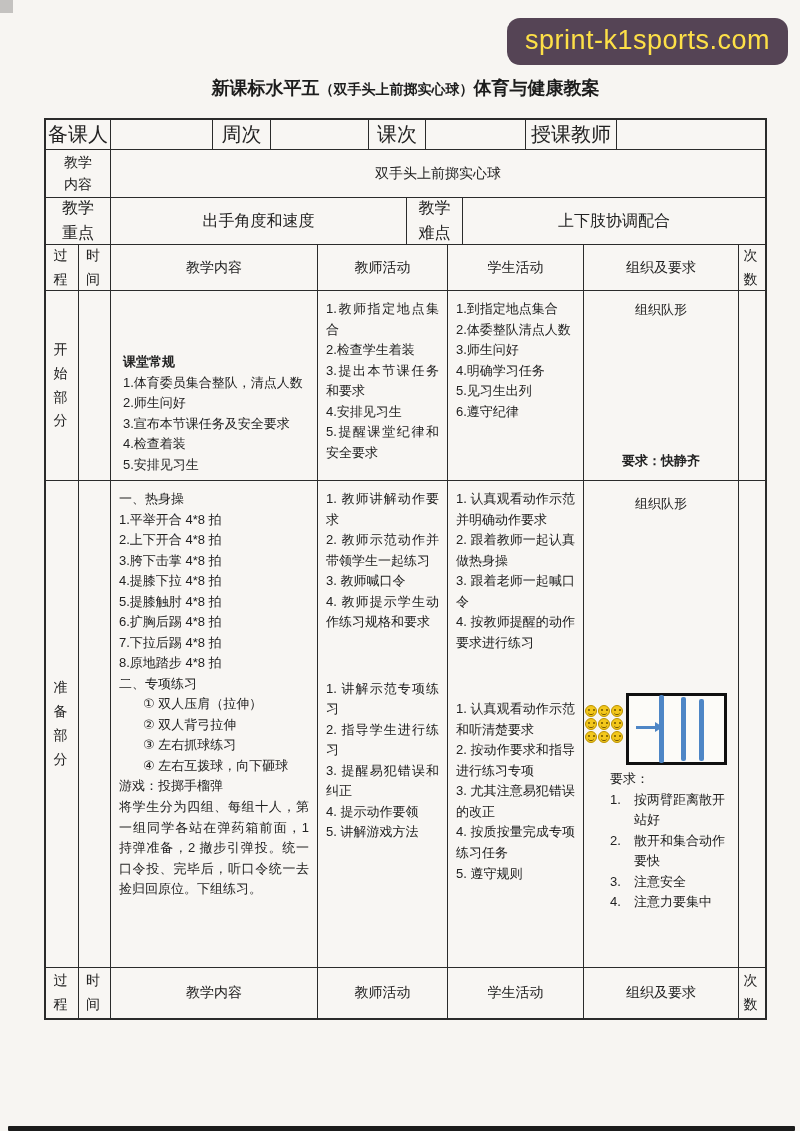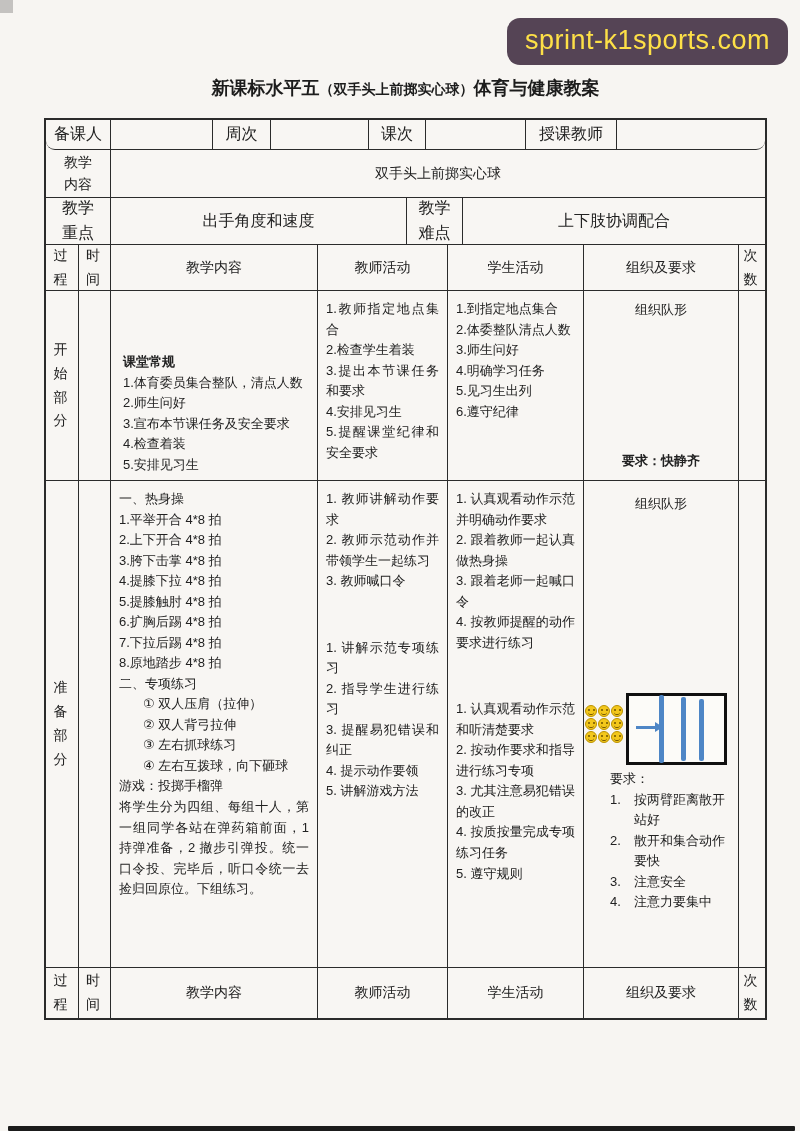--- a/index.html
+++ b/index.html
@@ -57,21 +57,21 @@
 
   
   .i-l1 { width: 65px; } .i-v1 { width: 102px; }
   .i-l2 { width: 58px; } .i-v2 { width: 98px; }
   .i-l3 { width: 57px; } .i-v3 { width: 100px; }
   .i-l4 { width: 91px; } .i-v4 { flex: 1; }
 
   .f-l1 { width: 65px; } .f-v1 { width: 296px; }
   .f-l2 { width: 56px; } .f-v2 { flex: 1; }
 
-  .r-info { height: 30px; font-size: 16px; border-radius: 9px; }
+  .r-info { height: 30px; font-size: 20px; }
   .r-content { height: 48px; font-size: 14px; }
   .r-objectives { height: 89px; }
   .r-focus { height: 47px; font-size: 16px; }
   .r-header { height: 46px; font-size: 14px; }
   .r-opening { height: 190px; }
   .r-prep { height: 487px; }
   .r-footer { height: 50px; font-size: 14px; }
 
   .lbl2 { width: 2.2em; margin: 0 auto; word-break: break-all; text-align: center; line-height: 1.55; }
   .lbl1 { width: 1.2em; margin: 0 auto; word-break: break-all; text-align: left; line-height: 1.7; }
@@ -263,20 +263,21 @@
           </div>
         <div class="line">游戏：投掷手榴弹</div>
         <div class="line">将学生分为四组、每组十人，第一组同学各站在弹药箱前面，1 持弹准备，2 撤步引弹投。统一口令投、完毕后，听口令统一去捡归回原位。下组练习。</div>
       </div>
 
       <div class="tcell c-teacher body-cell">
         <div>
             <div class="line">1. 教师讲解动作要求</div>
             <div class="line">2. 教师示范动作并带领学生一起练习</div>
             <div class="line">3. 教师喊口令</div>
+            <div class="line">4. 教师提示学生动作练习规格和要求</div>
           </div>
         <div class="block-gap"></div>
         <div>
             <div class="line">1. 讲解示范专项练习</div>
             <div class="line">2. 指导学生进行练习</div>
             <div class="line">3. 提醒易犯错误和纠正</div>
             <div class="line">4. 提示动作要领</div>
             <div class="line">5. 讲解游戏方法</div>
           </div>
       </div>

